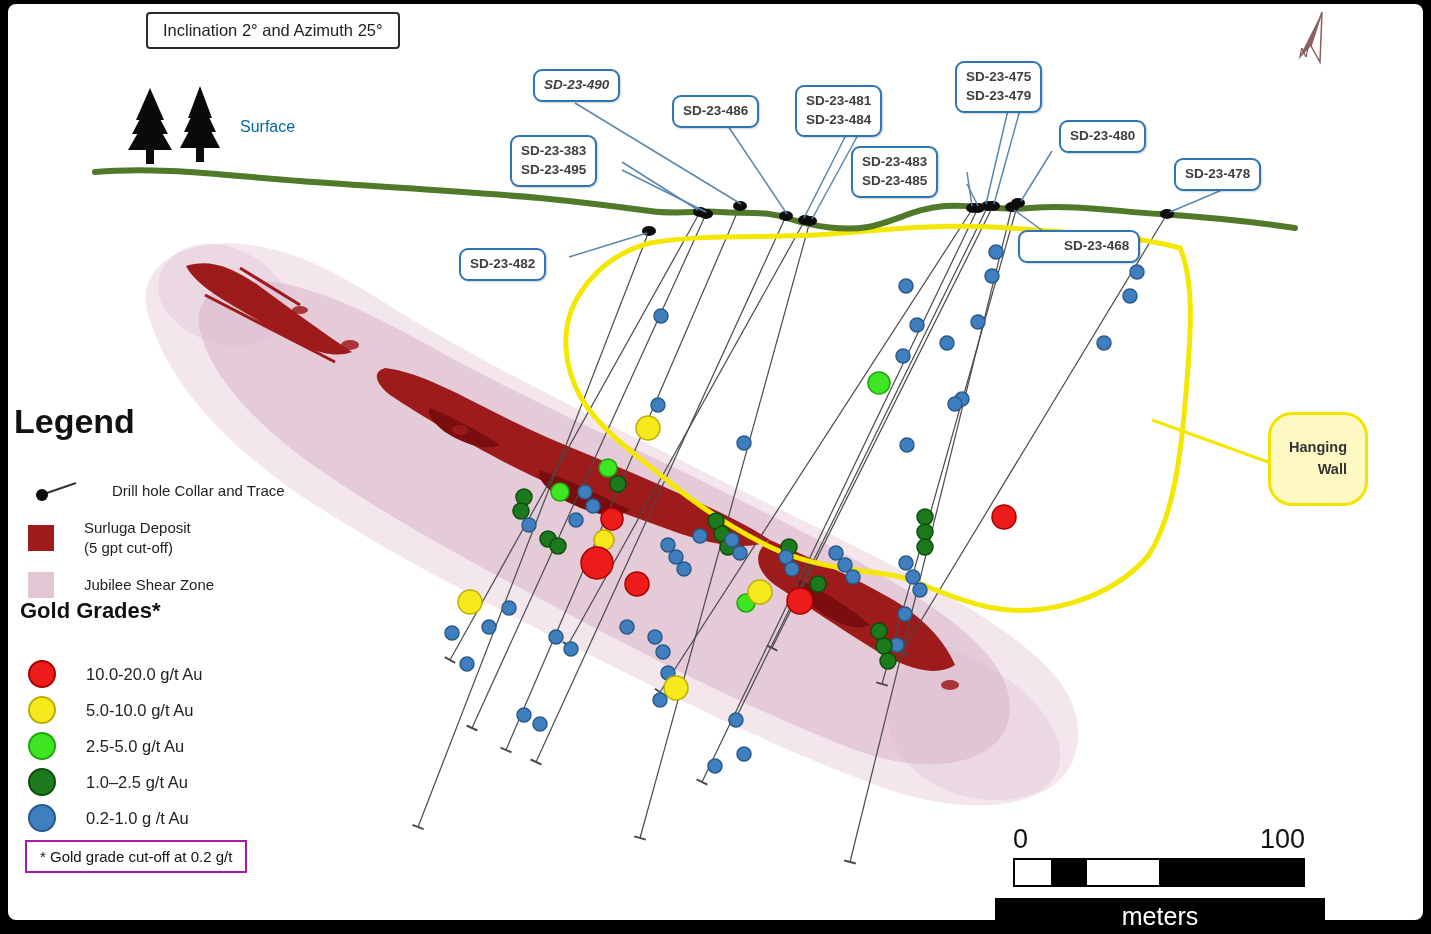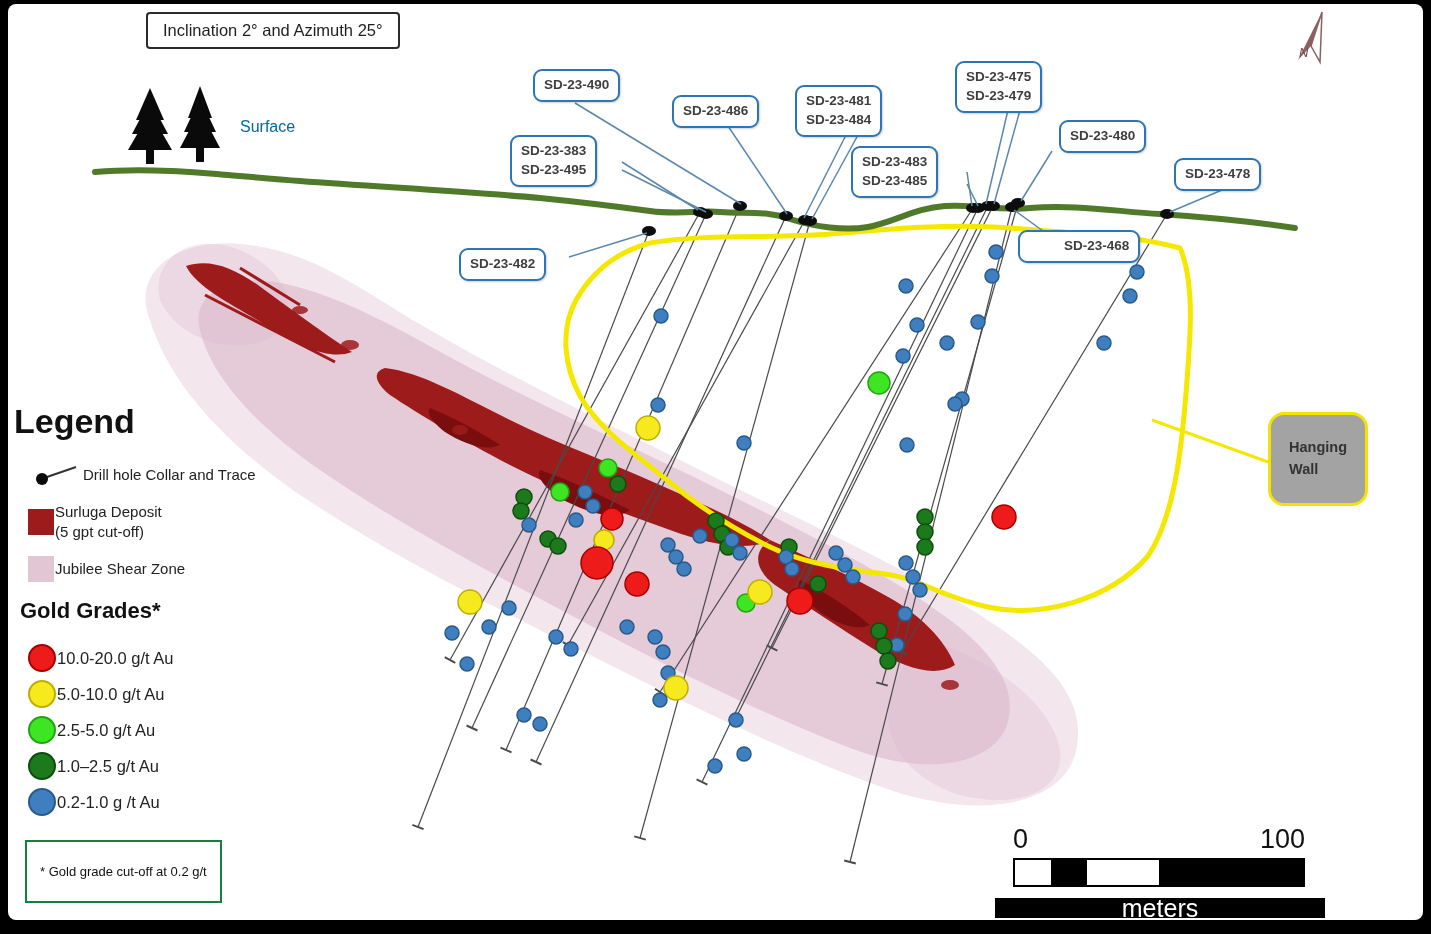--- a/index.html
+++ b/index.html
@@ -5,41 +5,41 @@
   html,body{margin:0;padding:0;background:#000;}
   .frame{position:relative;width:1431px;height:934px;background:#000;overflow:hidden;
          font-family:"Liberation Sans",sans-serif;}
   .canvas{position:absolute;left:8px;top:4px;width:1415px;height:916px;background:#fff;border-radius:8px;}
   svg#scene{position:absolute;left:0;top:0;width:100%;height:100%;}
   .callout{position:absolute;z-index:6;background:#fff;border:2px solid #2e75b6;border-radius:9px;
            color:#3f3f3f;font-weight:bold;font-size:13.5px;line-height:1.4;text-align:center;
            padding:5px 9px;white-space:pre-line;box-shadow:1px 1px 2px rgba(0,0,0,.18);}
   .incl{position:absolute;z-index:6;background:#fff;border:2px solid #2b2b2b;border-radius:4px;
         color:#1f1f1f;font-size:16.5px;padding:7px 15px;white-space:nowrap;margin-left:36px;}
-  .hw{position:absolute;z-index:6;background:#a3a3a3;border:3px solid #f2e400;border-radius:16px;
+  .hw{position:absolute;z-index:6;background:#fef9c3;border:3px solid #f2e400;border-radius:24px;
       width:94px;height:88px;display:flex;align-items:center;justify-content:center;
-      font-weight:bold;font-size:14.5px;color:#333;text-align:left;white-space:pre-line;line-height:1.5;}
+      font-weight:bold;font-size:14.5px;color:#333;text-align:right;white-space:pre-line;line-height:1.5;}
   .surface-label{position:absolute;left:240px;top:118px;z-index:5;font-size:16px;color:#0369a1;}
 
   .legend-title{position:absolute;left:14px;top:402px;z-index:5;font-size:34px;font-weight:bold;color:#111;}
   .gold-title{position:absolute;left:20px;top:598px;z-index:5;font-size:22px;font-weight:bold;color:#111;}
-  .lg-row{position:absolute;z-index:5;display:flex;align-items:center;gap:1px;color:#222;}
+  .lg-row{position:absolute;z-index:5;display:flex;align-items:center;gap:30px;color:#222;margin-top:16px;}
   .lg-label{font-size:15px;white-space:pre-line;line-height:1.35;}
   .lg-square{width:26px;height:26px;flex:0 0 26px;}
   .grade-dot{width:24px;height:24px;flex:0 0 24px;border-radius:50%;border:2px solid #555;}
   .grade-label{font-size:16.5px;}
-  .footnote{position:absolute;left:25px;top:840px;z-index:5;background:#fff;border:2px solid #15803d;
-            padding:22px 13px;font-size:13px;color:#111;}
+  .footnote{position:absolute;left:25px;top:840px;z-index:5;background:#fff;border:2px solid #a21caf;
+            padding:6px 13px;font-size:15px;color:#111;}
 
   .scalebar{position:absolute;left:1013px;top:824px;width:292px;z-index:5;}
   .scale-nums{display:flex;justify-content:space-between;font-size:27px;color:#111;}
   .scale-bar{display:flex;height:25px;border:2px solid #000;margin-top:3px;}
   .seg{height:100%;}
   .seg.w{background:#fff;}  .seg.k{background:#000;}
-  .meters-block{position:absolute;left:995px;top:898px;width:330px;height:20px;z-index:7;background:#000;
+  .meters-block{position:absolute;left:995px;top:898px;width:330px;height:36px;z-index:7;background:#000;
                 color:#fff;display:flex;align-items:center;justify-content:center;font-size:25px;}
 </style>
 </head>
 <body>
 
 <div class="frame">
   <div class="canvas">
     <svg id="scene" viewBox="8 4 1415 916">
 
       <g id="shear">
@@ -240,21 +240,21 @@
         <line x1="569" y1="257" x2="647" y2="233"></line>
         <line x1="1043" y1="231" x2="1014" y2="210"></line>
         <line x1="1268" y1="462" x2="1152" y2="420" stroke="#f4e800" stroke-width="3"></line>
       </g>
     </svg>
   </div>
 
   <div class="incl" style="left:110px;top:12px;">Inclination 2° and Azimuth 25°</div>
   <div class="surface-label">Surface</div>
 
-  <div class="callout" style="left:533px;top:69px;">SD-23-490</div>
+  <div class="callout" style="left:533px;top:69px;font-style:italic;">SD-23-490</div>
   <div class="callout" style="left:672px;top:95px;">SD-23-486</div>
   <div class="callout" style="left:795px;top:85px;">SD-23-481
 SD-23-484</div>
   <div class="callout" style="left:955px;top:61px;">SD-23-475
 SD-23-479</div>
   <div class="callout" style="left:1059px;top:120px;">SD-23-480</div>
   <div class="callout" style="left:510px;top:135px;">SD-23-383
 SD-23-495</div>
   <div class="callout" style="left:851px;top:146px;">SD-23-483
 SD-23-485</div>

